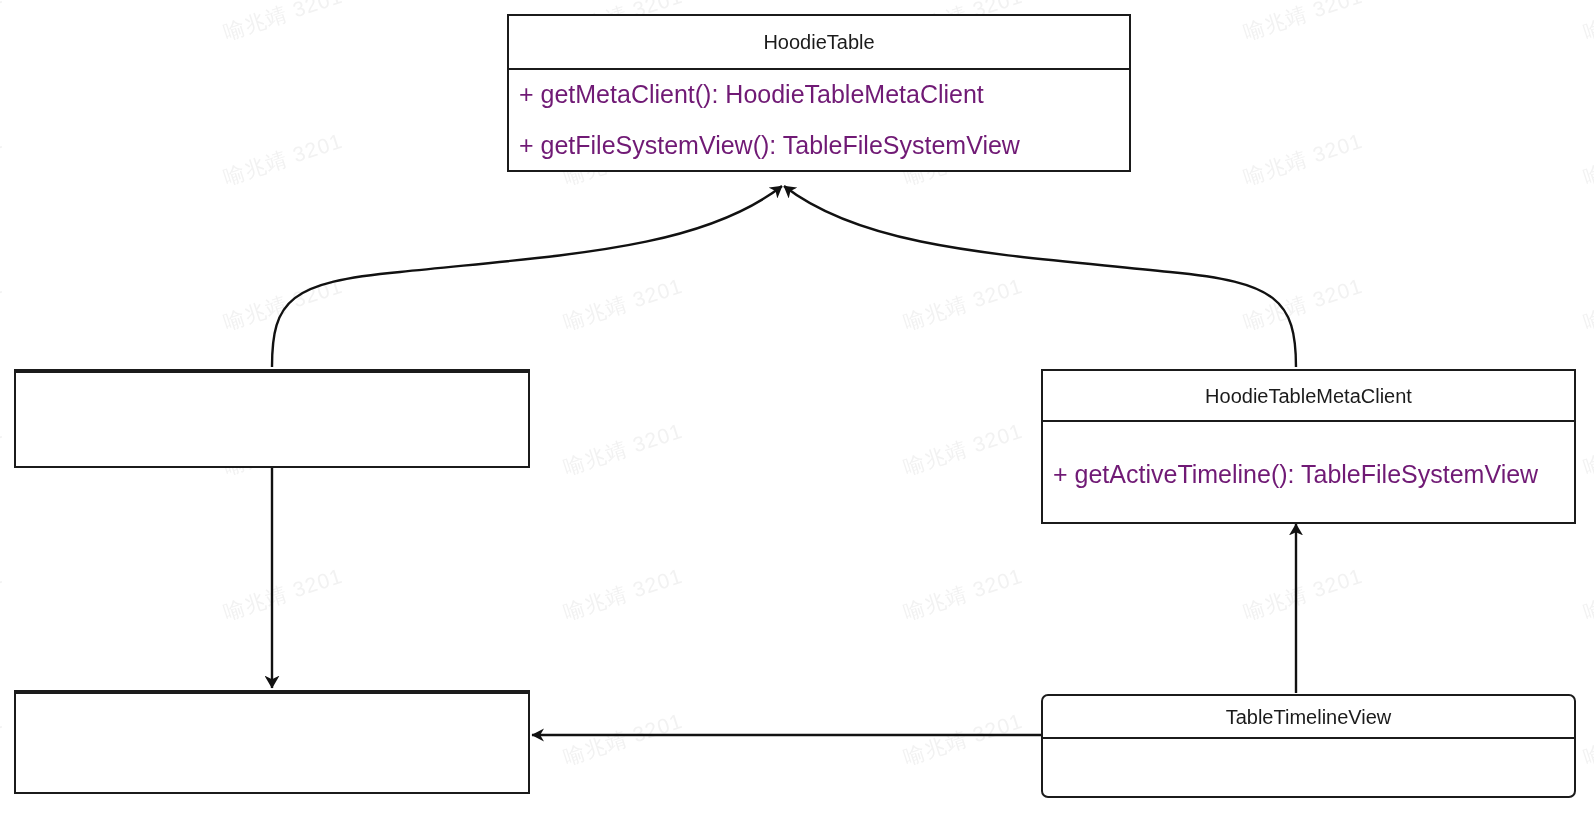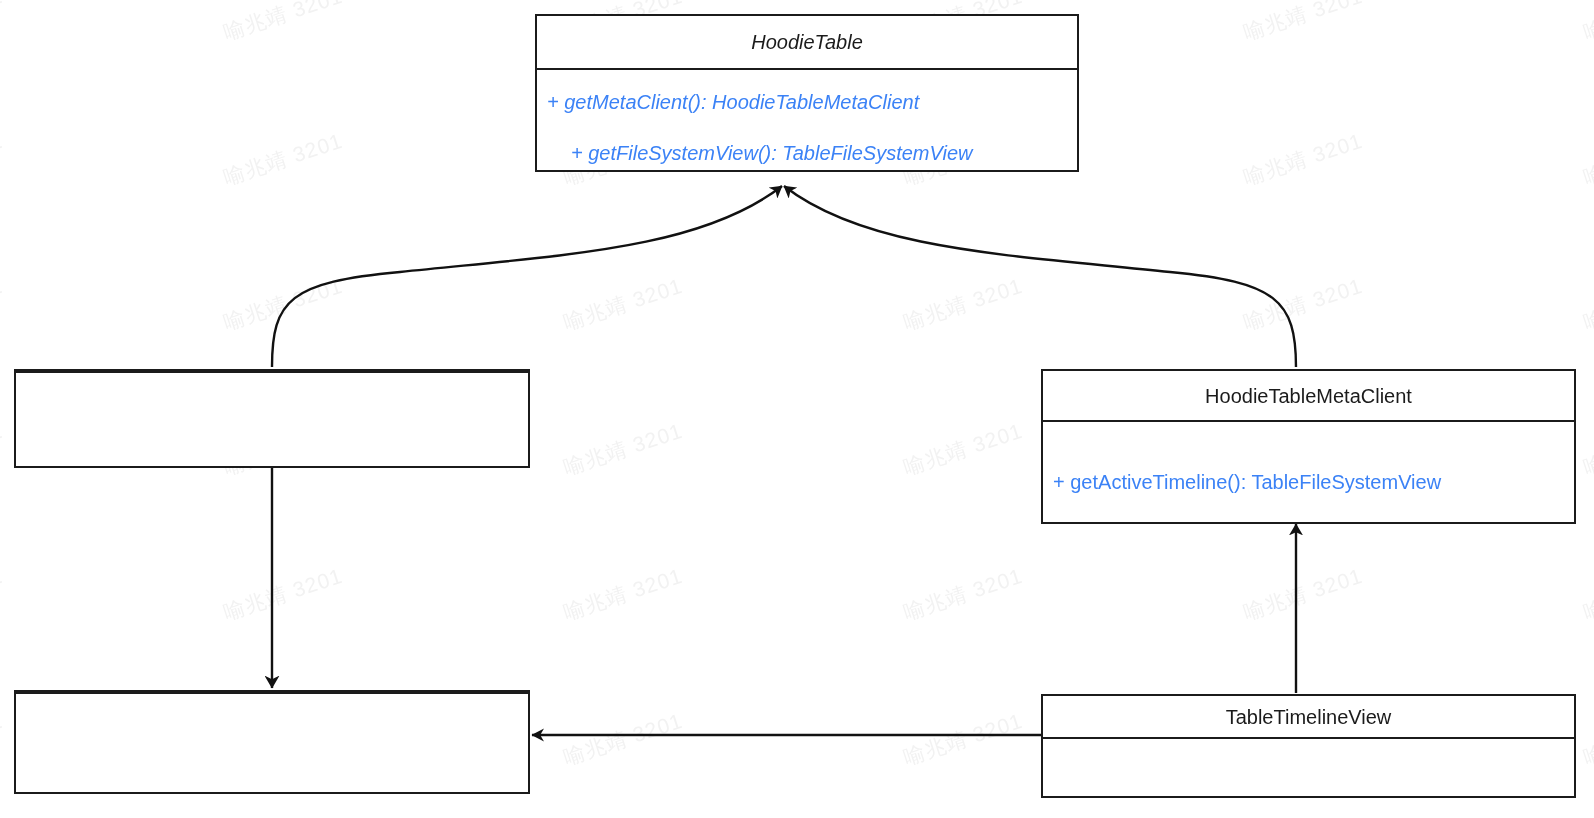--- a/index.html
+++ b/index.html
@@ -67,23 +67,23 @@
   }
   .uml-compartment {
     box-sizing: border-box;
     border-top: 2px solid #1b1b1b;
     display: flex;
     flex-direction: column;
     justify-content: center;
   }
   .uml-member {
     box-sizing: border-box;
-    font-size: 20px;
-    color: #3b82f6;
-    padding: 8px 10px;
+    font-size: 25px;
+    color: #701a75;
+    padding: 0 10px;
     line-height: 1.15;
     white-space: nowrap;
   }
   .uml-compartment.empty-compartment {
     min-height: 46px;
   }
 </style>
 </head>
 <body>
 
@@ -145,41 +145,41 @@
 
     <path d="M 1296 367 C 1296 300 1276 282 1170 272 C 1010 255 866 250 784 186" fill="none" stroke="#111111" stroke-width="2.4" marker-end="url(#filled-triangle)"></path>
 
     <line x1="272" y1="468" x2="272" y2="688" stroke="#111111" stroke-width="2.4" marker-end="url(#filled-arrow)"></line>
 
     <line x1="1296" y1="693" x2="1296" y2="524" stroke="#111111" stroke-width="2.4" marker-end="url(#filled-triangle)"></line>
 
     <line x1="1041" y1="735" x2="532" y2="735" stroke="#111111" stroke-width="2.4" marker-end="url(#open-barb)"></line>
   </svg>
 
-  <div class="uml-class" style="left:535px; top:14px; width:544px; height:158px;font-style:italic;">
+  <div class="uml-class" style="left:507px; top:14px; width:624px; height:158px;">
     <div class="uml-class-name" style="height:52px;">HoodieTable</div>
     <div class="uml-compartment" style="height:102px;">
       <div class="uml-member" style="height:51px; line-height:51px;">+ getMetaClient(): HoodieTableMetaClient</div>
-      <div class="uml-member" style="height:51px; line-height:51px;margin-left:24px;">+ getFileSystemView(): TableFileSystemView</div>
+      <div class="uml-member" style="height:51px; line-height:51px;">+ getFileSystemView(): TableFileSystemView</div>
     </div>
   </div>
 
   <div class="uml-class" style="left:14px; top:369px; width:516px; height:99px;">
     <div class="uml-compartment empty-compartment" style="height:50px;"></div>
   </div>
 
   <div class="uml-class" style="left:1041px; top:369px; width:535px; height:155px;">
     <div class="uml-class-name" style="height:49px;text-align:center;">HoodieTableMetaClient</div>
     <div class="uml-compartment" style="height:106px;">
       <div class="uml-member" style="height:53px; line-height:53px;">+ getActiveTimeline(): TableFileSystemView</div>
     </div>
   </div>
 
   <div class="uml-class" style="left:14px; top:690px; width:516px; height:104px;">
     <div class="uml-compartment empty-compartment" style="height:52px;"></div>
   </div>
 
-  <div class="uml-class" style="left:1041px; top:694px; width:535px; height:104px;">
+  <div class="uml-class" style="left:1041px; top:694px; width:535px; height:104px;border-radius:7px;">
     <div class="uml-class-name" style="height:41px;">TableTimelineView</div>
     <div class="uml-compartment empty-compartment" style="height:63px;"></div>
   </div>
 
 </div>
 
 </body></html>

